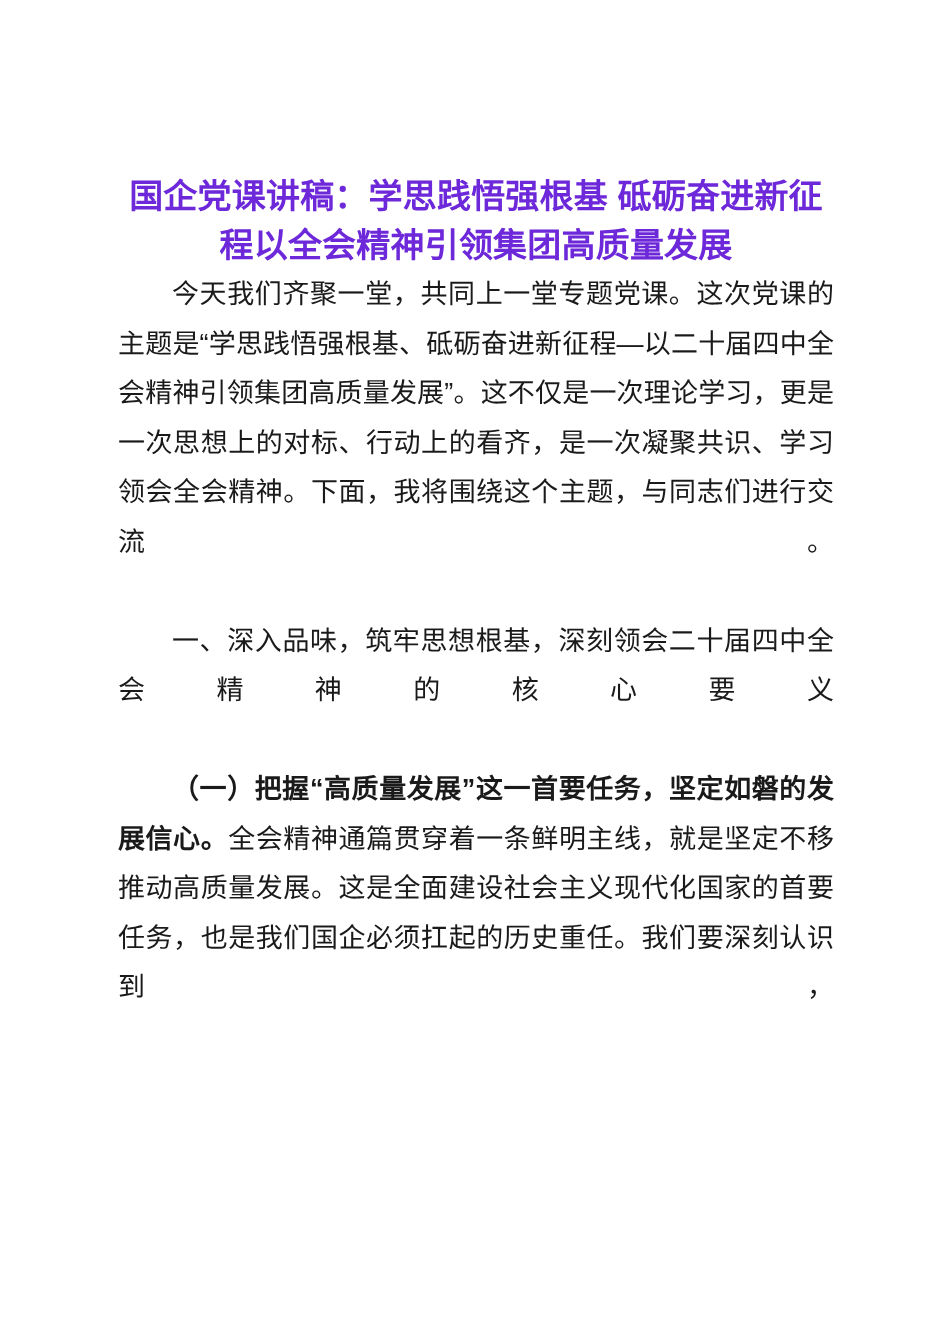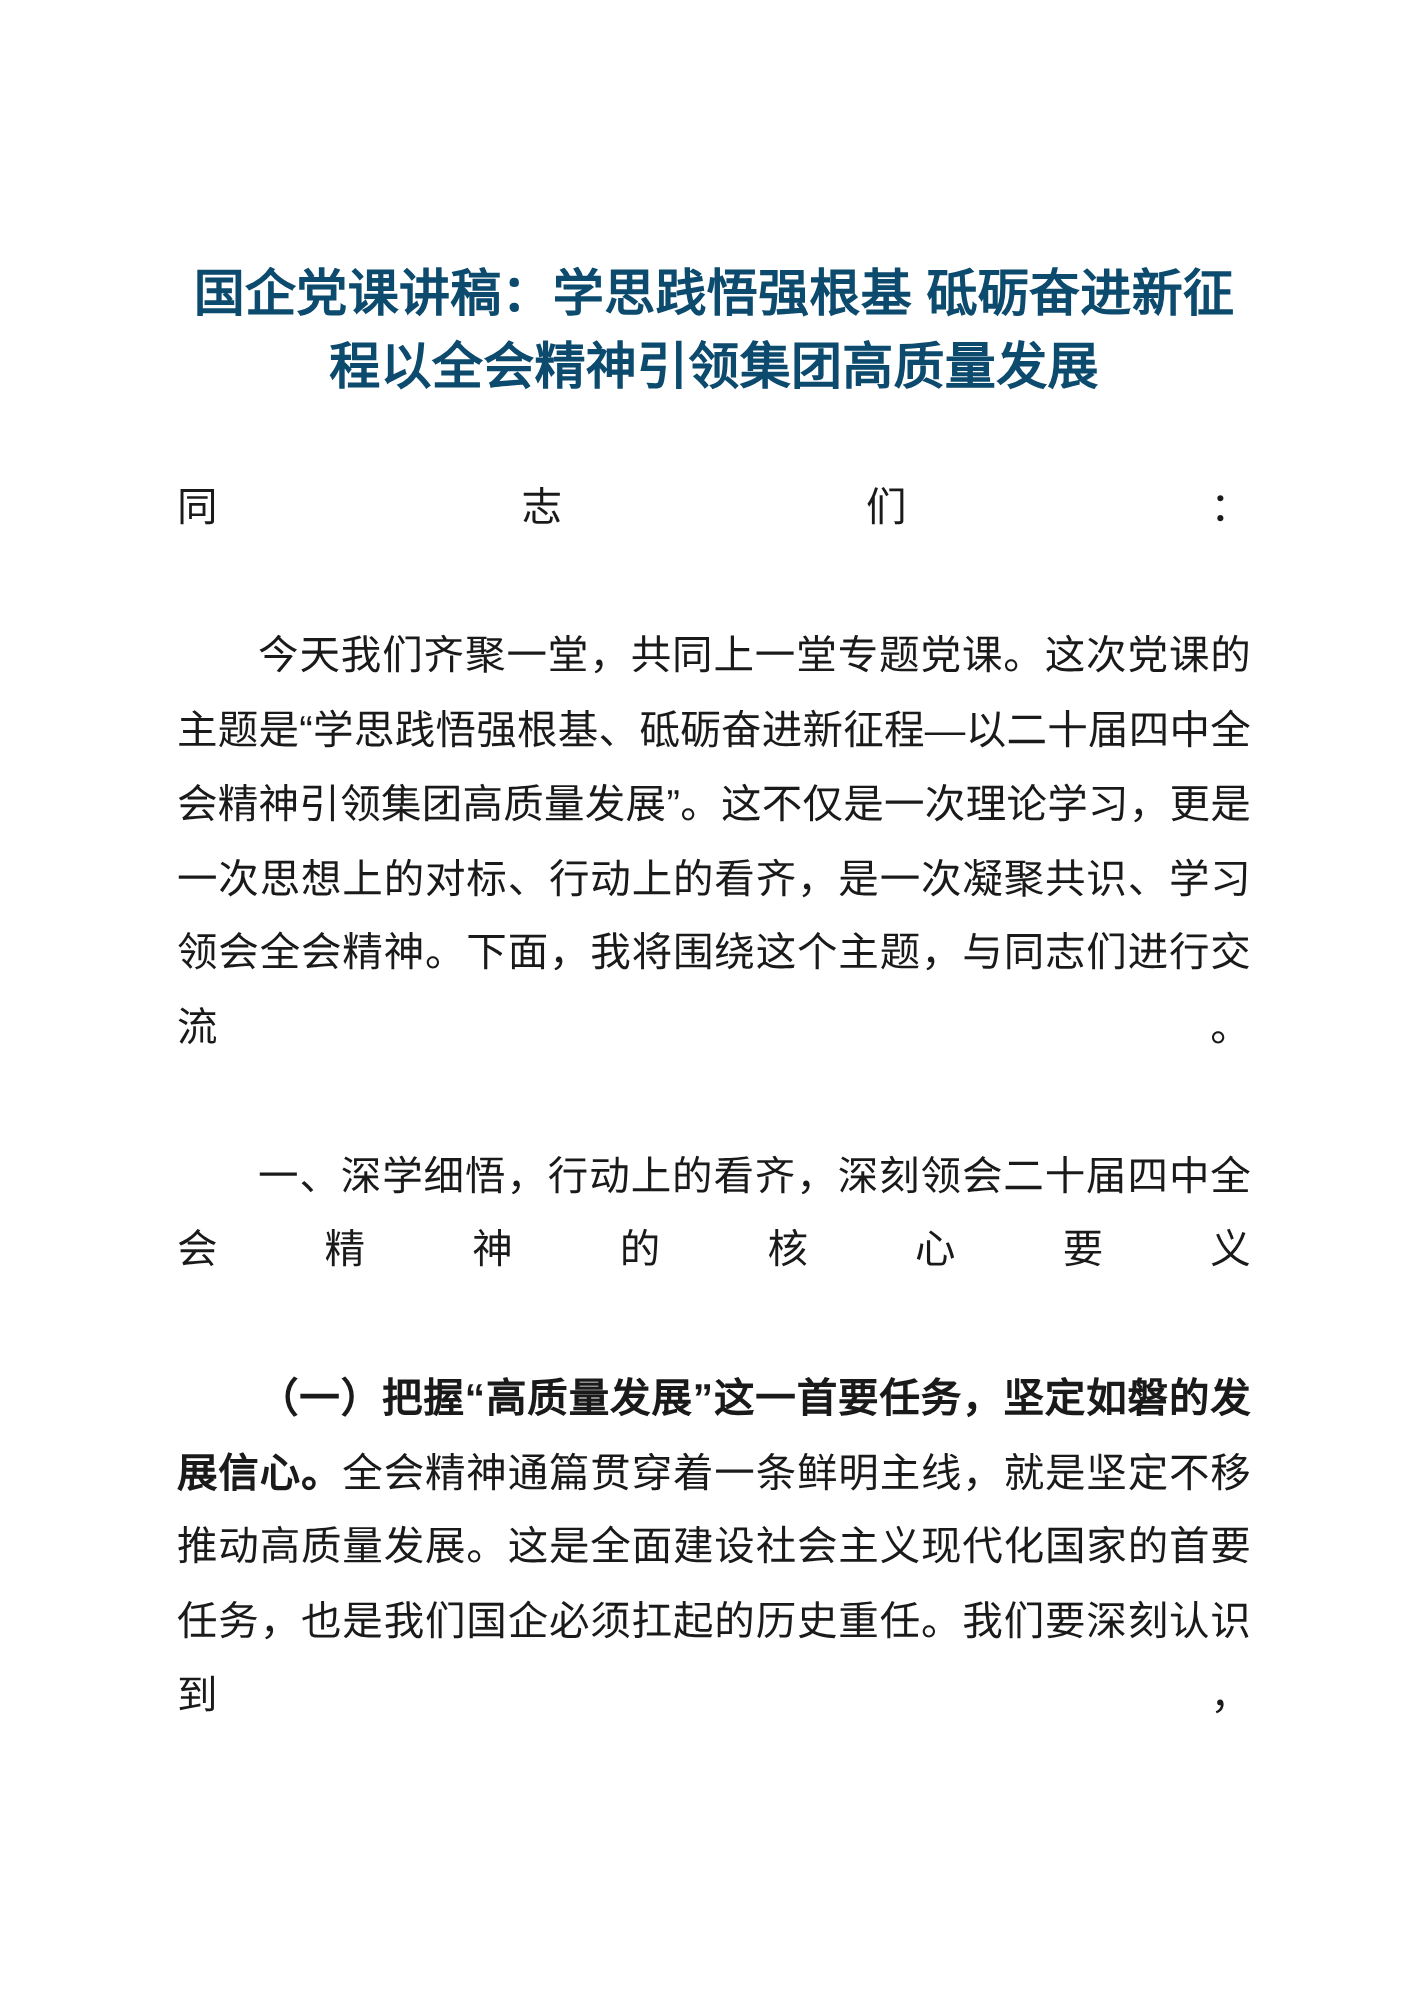--- a/index.html
+++ b/index.html
@@ -31,21 +31,21 @@
 
   
   .doc-title {
     margin: 0;
     padding-top: 172px;
     text-align: center;
     font-size: 34px;
     line-height: 49px;
     font-weight: bold;
     letter-spacing: 0.2px;
-    color: #0c4a6e;
+    color: #6d28d9;
   }
 
   
   .para {
     margin: 0;
     font-size: 27px;
     line-height: 49.5px;
     text-align: justify;
     text-justify: inter-ideograph;
     letter-spacing: 0.1px;
@@ -73,23 +73,22 @@
   }
 </style>
 </head>
 <body>
 
 <div class="page">
   <div class="page-body">
 
     <h1 class="doc-title">国企党课讲稿：学思践悟强根基 砥砺奋进新征程以全会精神引领集团高质量发展</h1>
 
-    <p class="para no-indent lead-gap">同志们：</p>
 
     <p class="para indent-2">今天我们齐聚一堂，共同上一堂专题党课。这次党课的主题是“学思践悟强根基、砥砺奋进新征程—以二十届四中全会精神引领集团高质量发展”。这不仅是一次理论学习，更是一次思想上的对标、行动上的看齐，是一次凝聚共识、学习领会全会精神。下面，我将围绕这个主题，与同志们进行交流。</p>
 
-    <p class="para indent-2">一、深学细悟，行动上的看齐，深刻领会二十届四中全会精神的核心要义</p>
+    <p class="para indent-2">一、深入品味，筑牢思想根基，深刻领会二十届四中全会精神的核心要义</p>
 
 
     <p class="para indent-2"><span class="bold-run">（一）把握“高质量发展”这一首要任务，坚定如磐的发展信心。</span><span>全会精神通篇贯穿着一条鲜明主线，就是坚定不移推动高质量发展。这是全面建设社会主义现代化国家的首要任务，也是我们国企必须扛起的历史重任。我们要深刻认识到，</span></p>
 
   </div>
 </div>
 
 </body></html>

